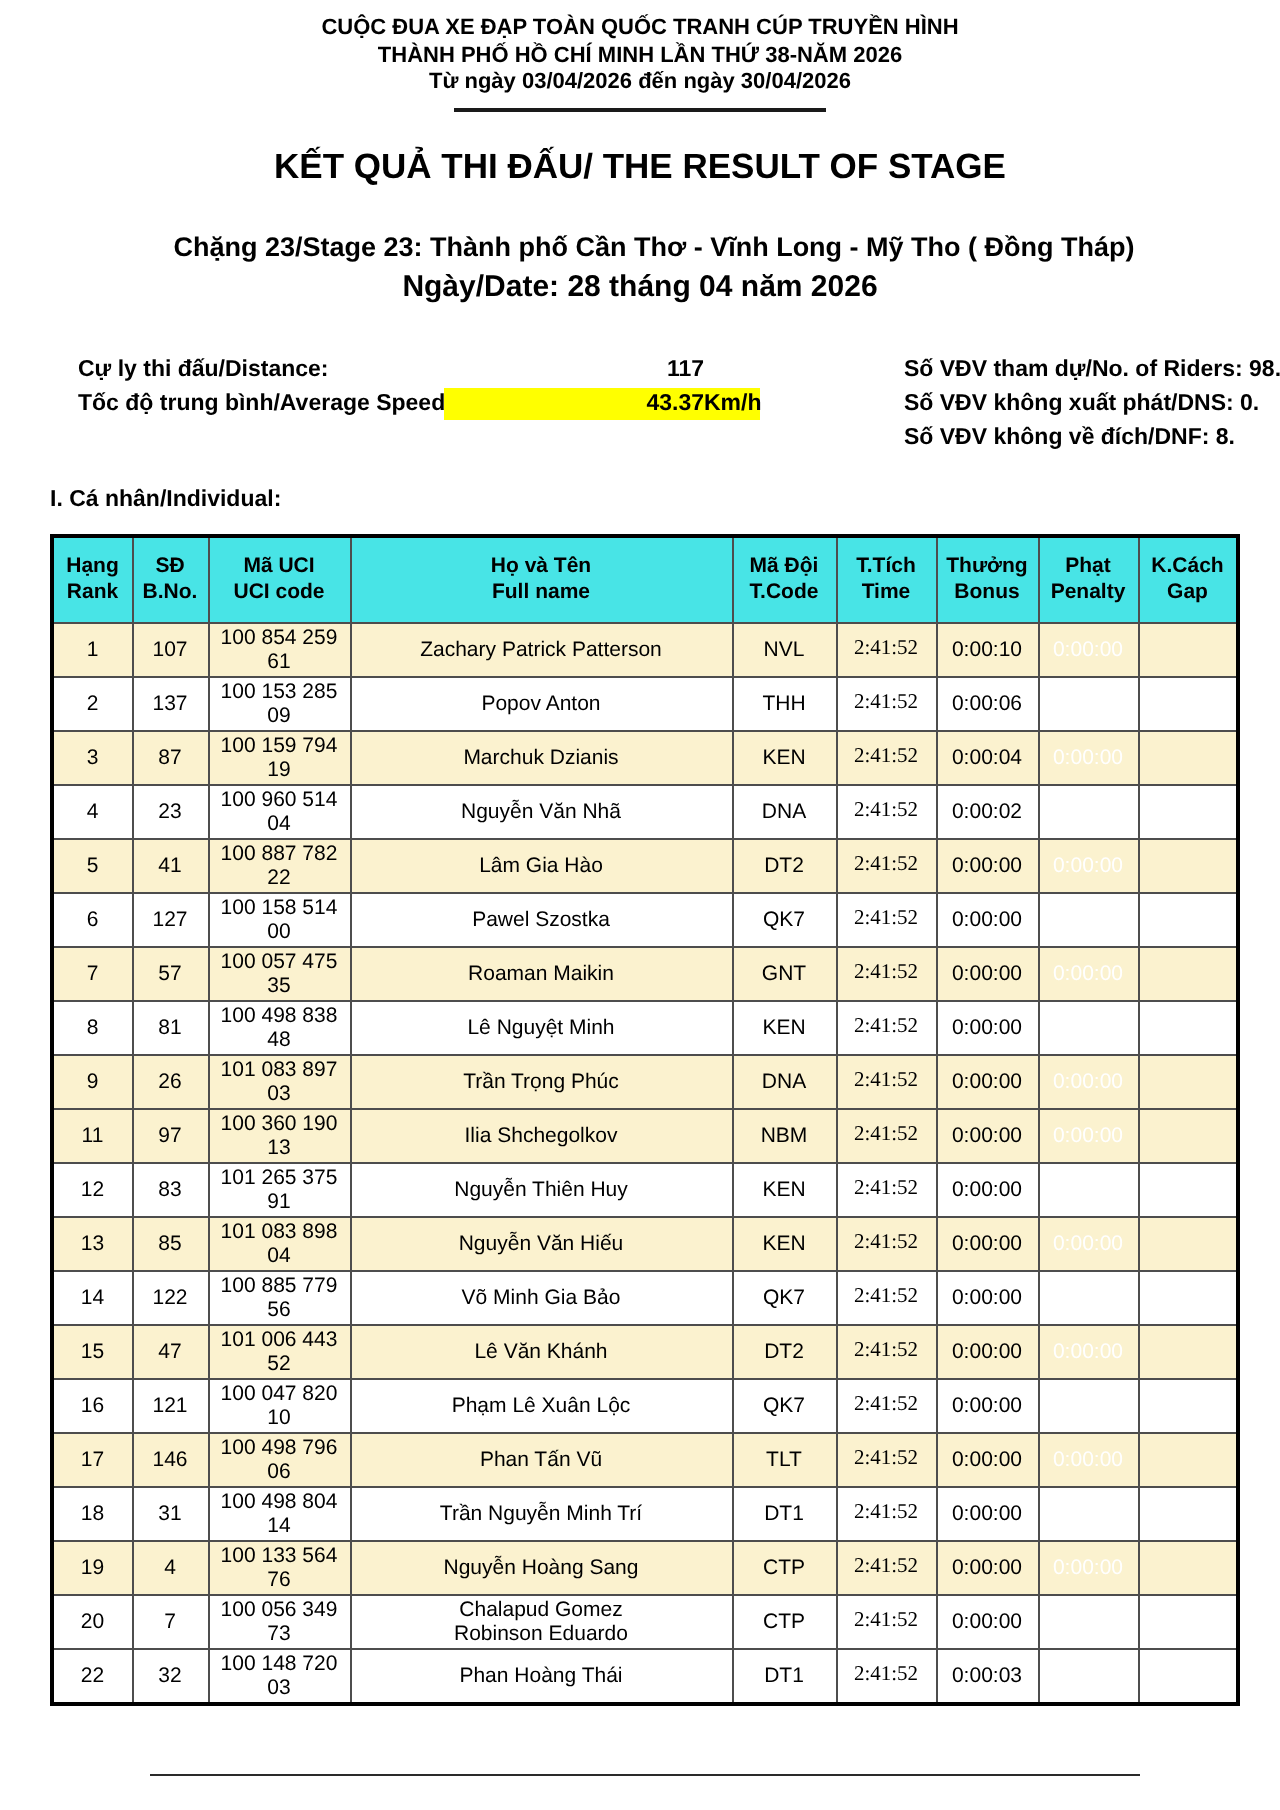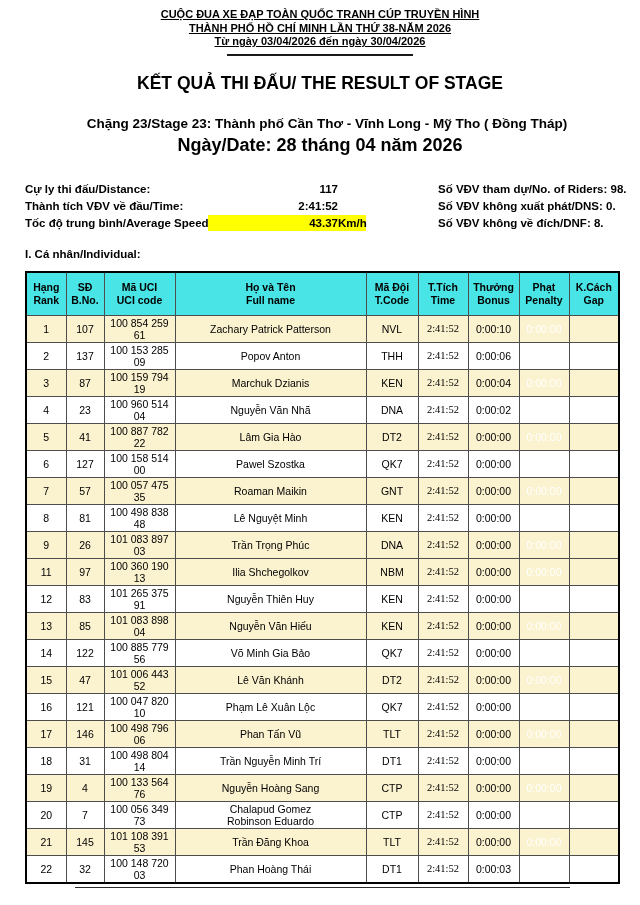--- a/index.html
+++ b/index.html
@@ -7,30 +7,30 @@
   body {
     width:640px; height:905px;
     font-family:"Liberation Sans", sans-serif;
     color:#000;
     position:relative;
     overflow:hidden;
   }
   .page { width:640px; height:905px; position:relative; }
 
   
-  .letterhead { padding-top:8px; text-align:center; font-weight:bold; font-size:11px; line-height:13.5px;text-decoration:underline; }
+  .letterhead { padding-top:8px; text-align:center; font-weight:bold; font-size:11px; line-height:13.5px; }
   .head-rule { width:186px; margin:5px auto 0 auto; border-bottom:2px solid #1a1a1a; }
 
   
   .doc-title { margin-top:17px; text-align:center; font-weight:bold; font-size:17.5px; }
   .stage-line { margin-top:22px; text-align:center; font-weight:bold; font-size:13.5px;padding-left:14px; }
-  .date-line  { margin-top:4px;  text-align:center; font-weight:bold; font-size:18px; }
+  .date-line  { margin-top:4px;  text-align:center; font-weight:bold; font-size:15px; }
 
   
-  .summary { position:relative; margin:25px 0 0 25px; height:54px; }
+  .summary { position:relative; margin:25px 0 0 39px; height:54px; }
   .srow { display:flex; height:17px; align-items:center; }
   .slabel { font-weight:bold; font-size:11.5px; width:183px; white-space:nowrap; }
   .vbox { width:158px; display:flex; font-weight:bold; font-size:11.5px; height:16px; align-items:center; }
   .vbox .val { flex:1; text-align:right; }
   .vbox .unit { width:28px; text-align:right; white-space:nowrap; }
   .vbox.hl { background:var(--hl,#FFFF00); }
   .sright { position:absolute; left:413px; top:0; font-weight:bold; font-size:11.5px; line-height:17px; white-space:nowrap; }
 
   .section-title { margin:13px 0 0 25px; font-weight:bold; font-size:11.5px; }
 
@@ -79,27 +79,20 @@
   <div class="doc-title">KẾT QUẢ THI ĐẤU/ THE RESULT OF STAGE</div>
 
   <div class="stage-line">Chặng 23/Stage 23: Thành phố Cần Thơ - Vĩnh Long - Mỹ Tho ( Đồng Tháp)</div>
   <div class="date-line">Ngày/Date: 28 tháng 04 năm 2026</div>
 
   <div class="summary">
     <div class="srow">
       <div class="slabel">Cự ly thi đấu/Distance:</div>
       <div class="vbox">
         <span class="val">117</span>
-        <span class="unit"></span>
-      </div>
-    </div>
-    <div class="srow">
-      <div class="slabel">Thành tích VĐV về đầu/Time:</div>
-      <div class="vbox">
-        <span class="val">2:41:52</span>
         <span class="unit"></span>
       </div>
     </div>
     <div class="srow">
       <div class="slabel">Tốc độ trung bình/Average Speed:</div>
       <div class="vbox hl">
         <span class="val">43.37</span>
         <span class="unit">Km/h</span>
       </div>
     </div>
@@ -368,31 +361,20 @@
           <td class="bno">7</td>
           <td class="uci">100 056 349 73</td>
           <td class="name">Chalapud Gomez
  Robinson Eduardo</td>
           <td class="team">CTP</td>
           <td class="time">2:41:52</td>
           <td class="bonus">0:00:00</td>
           <td class="penalty"></td>
           <td class="gap"></td>
         </tr>
-        <tr class="odd">
-          <td class="rank">21</td>
-          <td class="bno">145</td>
-          <td class="uci">101 108 391 53</td>
-          <td class="name">Trần Đăng Khoa</td>
-          <td class="team">TLT</td>
-          <td class="time">2:41:52</td>
-          <td class="bonus">0:00:00</td>
-          <td class="penalty">0:00:00</td>
-          <td class="gap"></td>
-        </tr>
         <tr>
           <td class="rank">22</td>
           <td class="bno">32</td>
           <td class="uci">100 148 720 03</td>
           <td class="name">Phan Hoàng Thái</td>
           <td class="team">DT1</td>
           <td class="time">2:41:52</td>
           <td class="bonus">0:00:03</td>
           <td class="penalty"></td>
           <td class="gap"></td>

